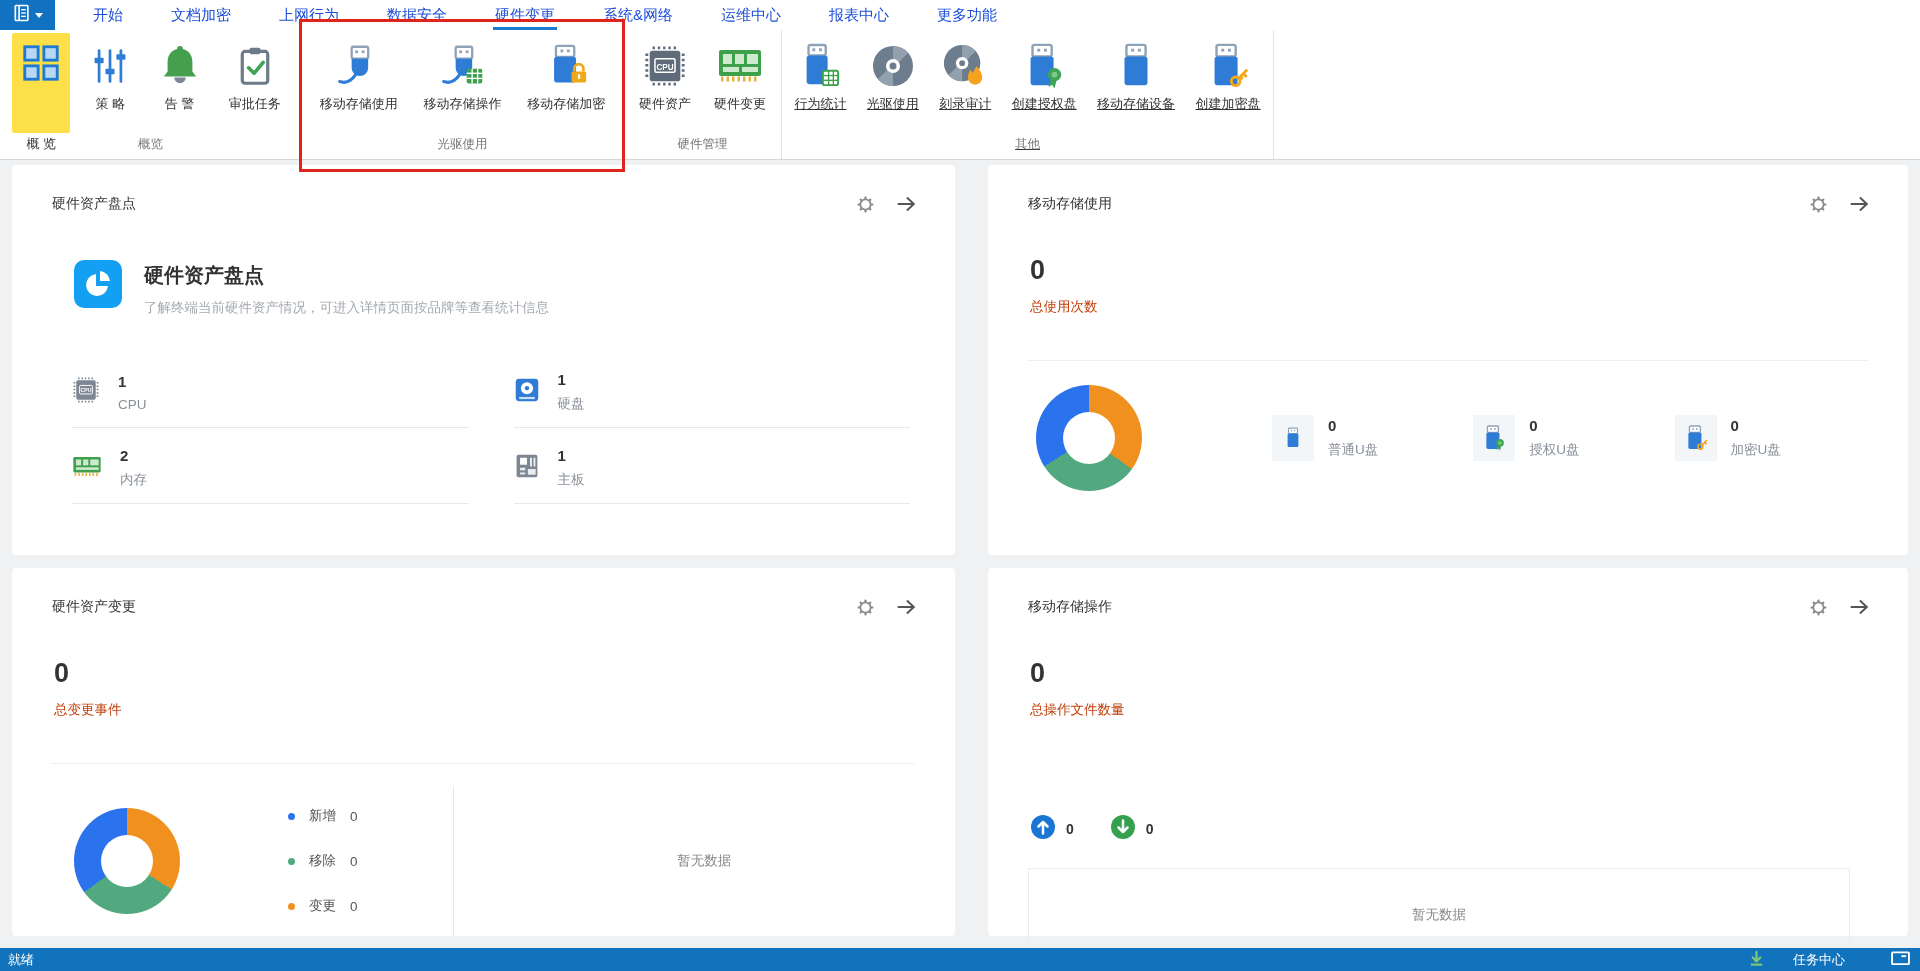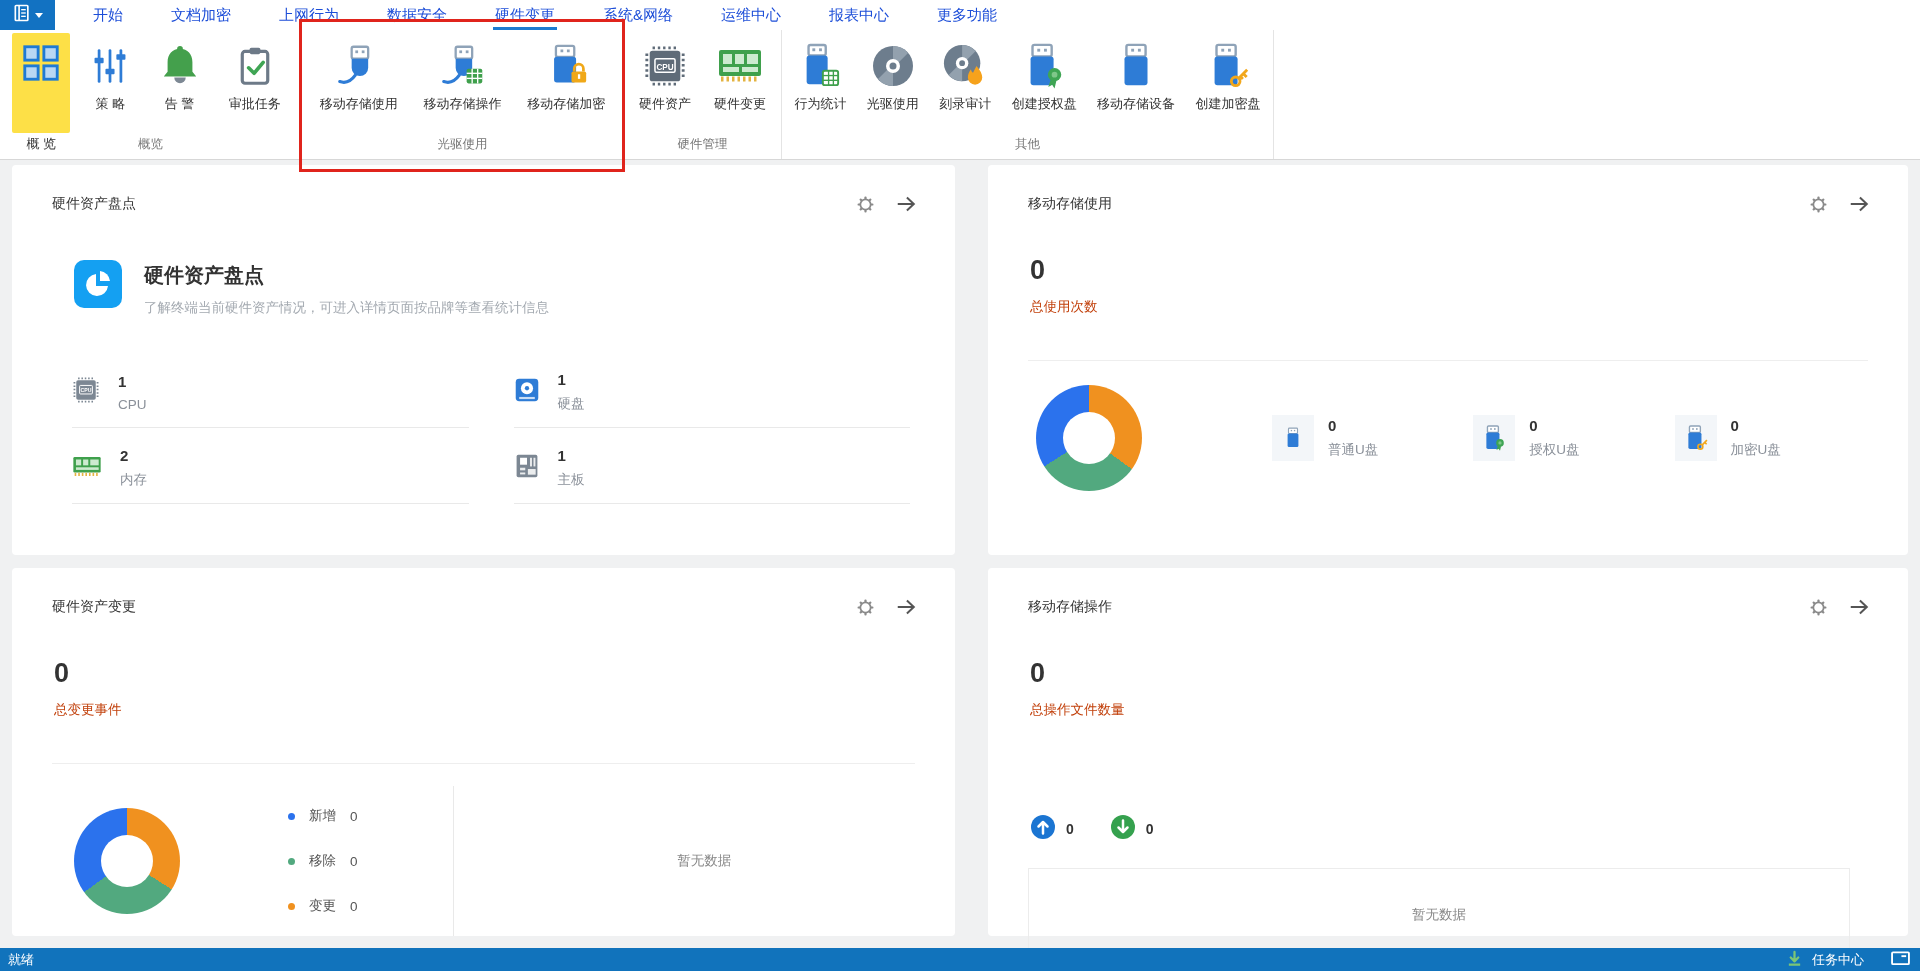--- a/index.html
+++ b/index.html
@@ -16,21 +16,21 @@
 
   
   .ribbon { height:130px; background:#fff; border-bottom:1px solid #d7d7d7; display:flex; align-items:stretch; position:relative; }
   .rgroup { display:flex; flex-direction:column; border-right:1px solid #e4e4e4; }
   .rbtns { flex:1; display:flex; justify-content:space-evenly; align-items:flex-start; padding-top:3px; }
   .rbtn { height:100px; display:flex; flex-direction:column; align-items:center; justify-content:flex-start; padding:9px 8px 0; cursor:pointer; border-radius:2px; }
   .rbtn.selected { background:#fde047;gap:46px; }
   .ricon { height:48px; display:flex; align-items:center; justify-content:center; position:relative; }
   .rlabel { font-size:13px; color:#333; margin-top:5px; white-space:nowrap; }
   .rgroup-label { height:27px; text-align:center; font-size:12.5px; color:#777; line-height:22px; }
-  .g-overview{width:302px;} .g-storage{width:322px;} .g-hardware{width:158px;} .g-other{width:492px;}
+  .g-overview{width:302px;} .g-storage{width:322px;} .g-hardware{width:158px;} .g-other{width:492px;text-decoration:underline;}
 
   
   .highlight-box { position:absolute; left:299px; top:19px; width:326px; height:153px;
     border:3px solid #e0241c; z-index:50; pointer-events:none; }
 
   
   .dashboard { height:920px; padding:5px 12px 0; display:grid;
     grid-template-columns:943px 920px; grid-template-rows:390px 368px; gap:13px 33px; }
   .card { background:#fff; border-radius:4px; position:relative; }
   .card-head { display:flex; justify-content:space-between; align-items:center; padding:28px 38px 0 40px; }
@@ -76,21 +76,21 @@
   
   .ops-row { display:flex; align-items:center; margin:95px 0 0 42px; }
   .ops-val { font-size:14px; font-weight:bold; color:#333; margin:0 36px 0 10px; }
   .empty-box { margin:24px 58px 0 40px; height:94px; border:1px solid #ececec;
     display:flex; align-items:center; justify-content:center; font-size:13.5px; color:#888; }
 
   
   .statusbar { position:absolute; left:0; bottom:0; width:1920px; height:23px; background:#1173bc;
     display:flex; align-items:center; justify-content:space-between; padding:0 10px 0 8px; }
   .status-left { color:#fff; font-size:13px; }
-  .status-right { display:flex; align-items:center; gap:9px; color:#fff; font-size:13px; }
+  .status-right { display:flex; align-items:center; gap:28px; color:#fff; font-size:13px; }
 </style>
 </head>
 <body>
 
 <div class="menubar">
   <div class="app-btn">
     <span>
       <svg width="20" height="20" viewBox="0 0 24 24">
           <rect x="4" y="3" width="15" height="18" rx="1" fill="none" stroke="#fff" stroke-width="2"></rect>
           <line x1="8.5" y1="3" x2="8.5" y2="21" stroke="#fff" stroke-width="2"></line>

